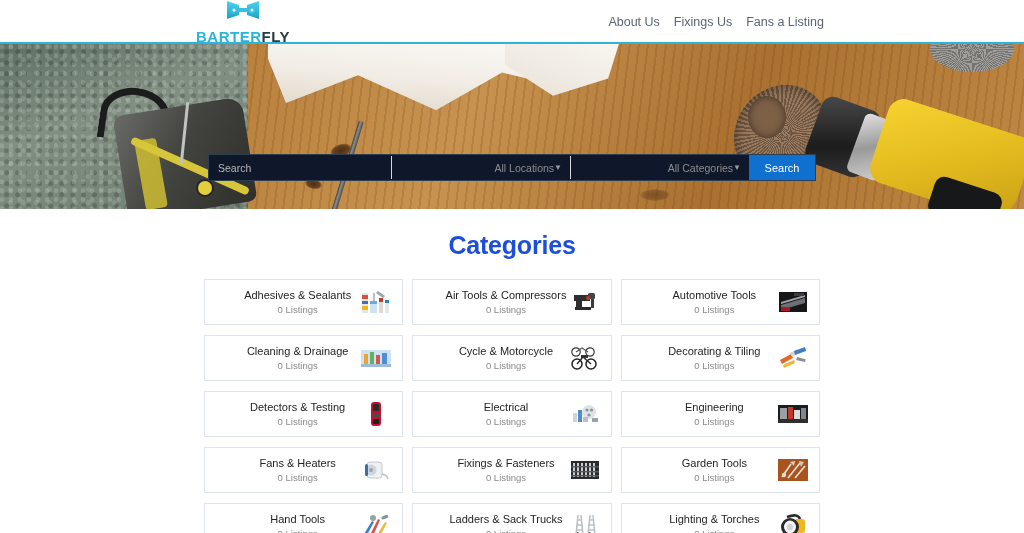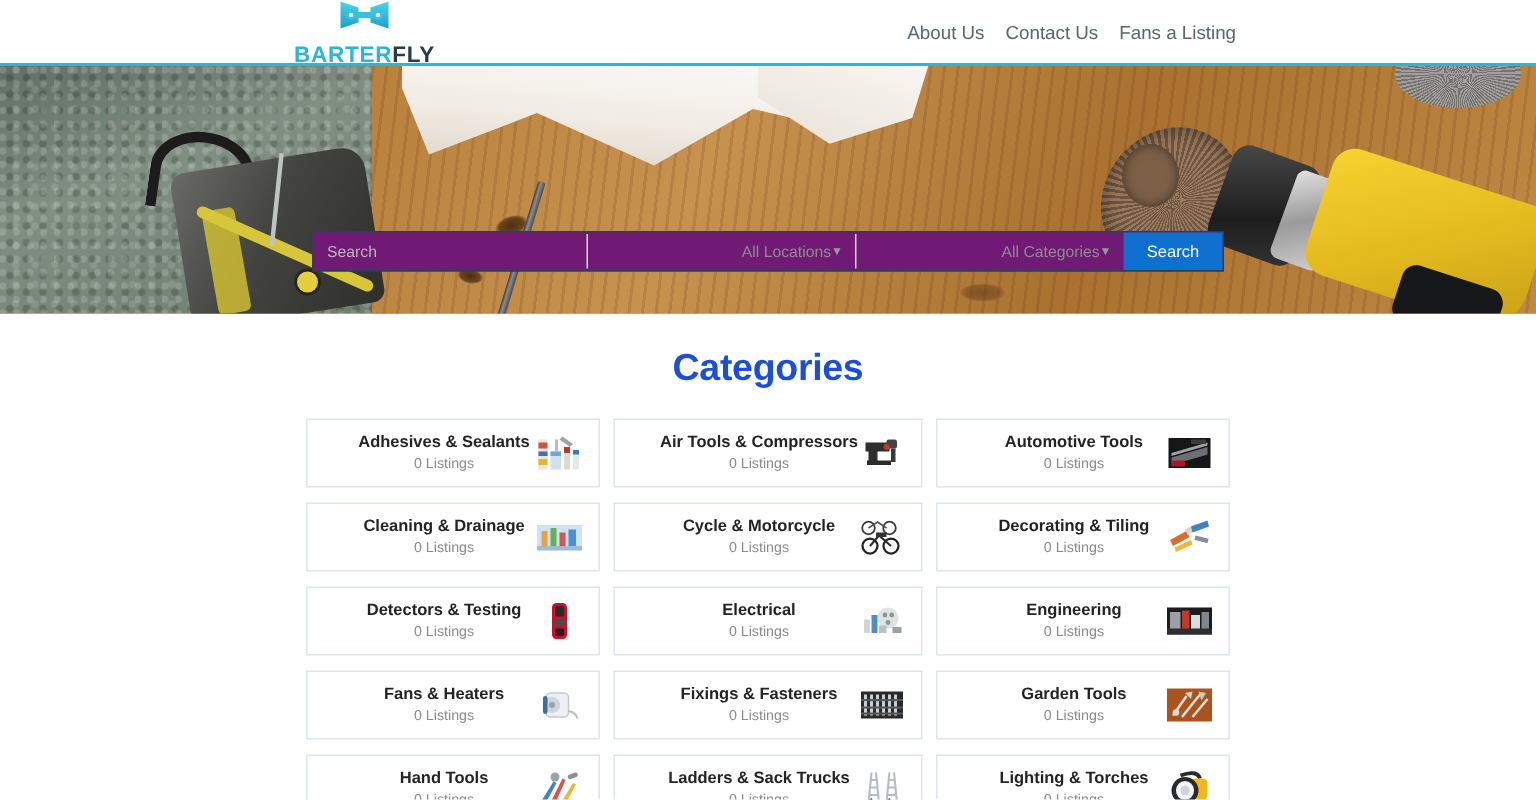--- a/index.html
+++ b/index.html
@@ -161,21 +161,21 @@
     border-radius: 50%;
     background: repeating-conic-gradient(from 20deg, #9ea3a6 0deg 2deg, #6d7275 2deg 4deg);
     opacity: .9;
   }
 
   
   .searchbar {
     position: absolute; left: 208px; top: 110px;
     width: 608px; height: 27px;
     display: flex; align-items: stretch;
-    background: #701a75;
+    background: #0f172a;
     border: 1px solid #2c3e50;
     z-index: 5;
   }
   .sb-field {
     flex: 0 0 182px; display: flex; align-items: center;
     padding-left: 9px; font-size: 10.5px; color: #b6b6b6;
     border: none; outline: none; background: transparent;
     font-family: "Liberation Sans", sans-serif;
   }
   .sb-field::placeholder { color: #b8b8b8; }
@@ -208,21 +208,21 @@
   }
   .card {
     height: 46px; background: #ffffff;
     border: 1px solid #dde4f0;
     display: flex; align-items: center;
     padding: 0 10px 0 8px;
     cursor: pointer;
   }
   .card-text { flex: 1; text-align: center; padding-left: 22px; }
   .card-title {
-    font-size: 11px; font-weight: bold; color: #232323;
+    font-size: 11px; font-weight: normal; color: #232323;
     line-height: 1.25; white-space: nowrap;
   }
   .card-count { font-size: 9.5px; color: #8a8a8a; margin-top: 2px; }
   .thumb {
     width: 32px; height: 28px; flex: 0 0 32px;
     display: flex; align-items: center; justify-content: center;
     overflow: hidden;
   }
   .thumb svg { display: block; }
 </style>
@@ -248,21 +248,21 @@
         <circle cx="26" cy="11" r="1.5" fill="#ffffff"></circle>
       </svg>
     </span>
     <span class="logo-text">
       <span class="barter">BARTER</span><span class="fly">FLY</span>
     </span>
   </div>
 
   <nav class="nav">
     <a href="#">About Us</a>
-    <a href="#">Contact Us</a>
+    <a href="#">Fixings Us</a>
     <a href="#">Fans a Listing</a>
   </nav>
   <div class="header-rule"></div>
 </div>
 
 <div class="hero">
   <div class="hero-photo">
     <div class="carpet"></div>
     <div class="wood"></div>
     <div class="wood-knot k1"></div>

